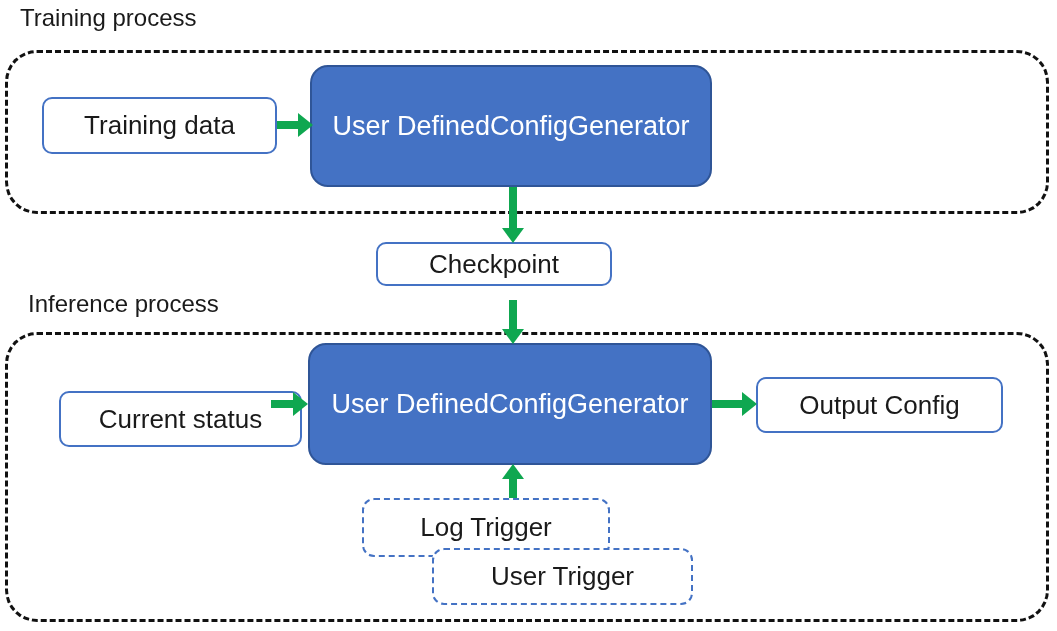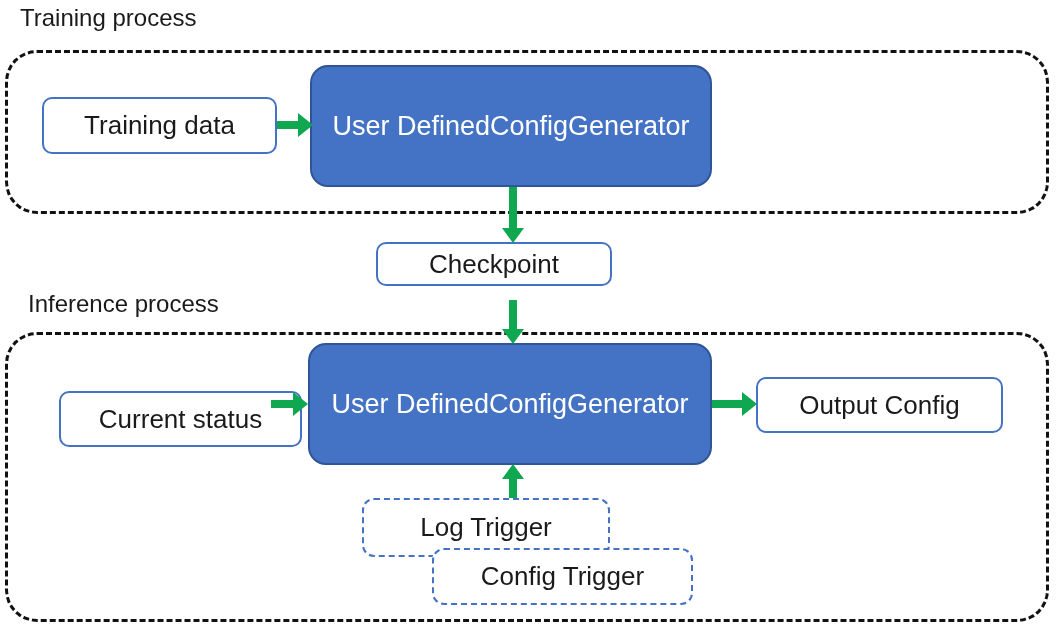--- a/index.html
+++ b/index.html
@@ -140,16 +140,16 @@
   <svg class="arrow" style="left:499px;top:464px;" width="28" height="34" viewBox="0 0 28 34">
     <polygon points="3,15 25,15 14,0" fill="currentColor"></polygon>
     <rect x="10" y="15" width="8" height="19" fill="currentColor"></rect>
   </svg>
 
   <div class="tbox z1" style="left:362px;top:498px;width:248px;height:59px;">
     <span>Log Trigger</span>
   </div>
 
   <div class="tbox z2" style="left:432px;top:548px;width:261px;height:57px;">
-    <span>Config Trigger</span>
+    <span>User Trigger</span>
   </div>
 
 </div>
 
 </body></html>

